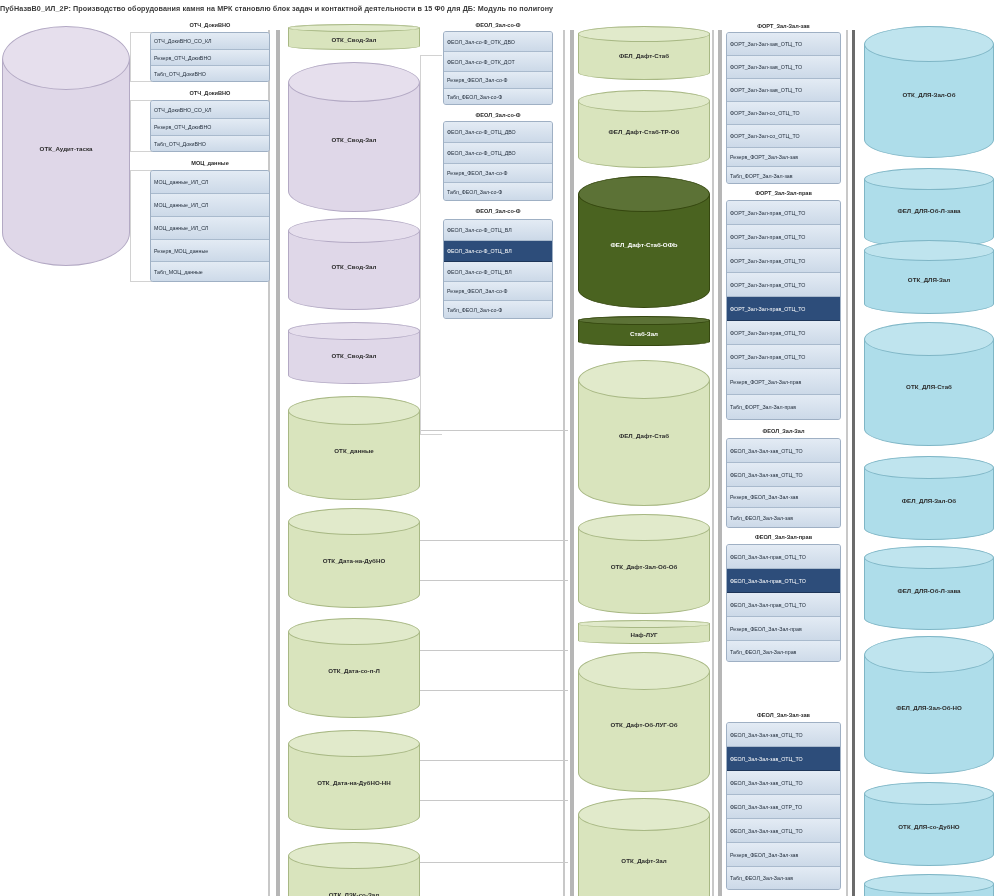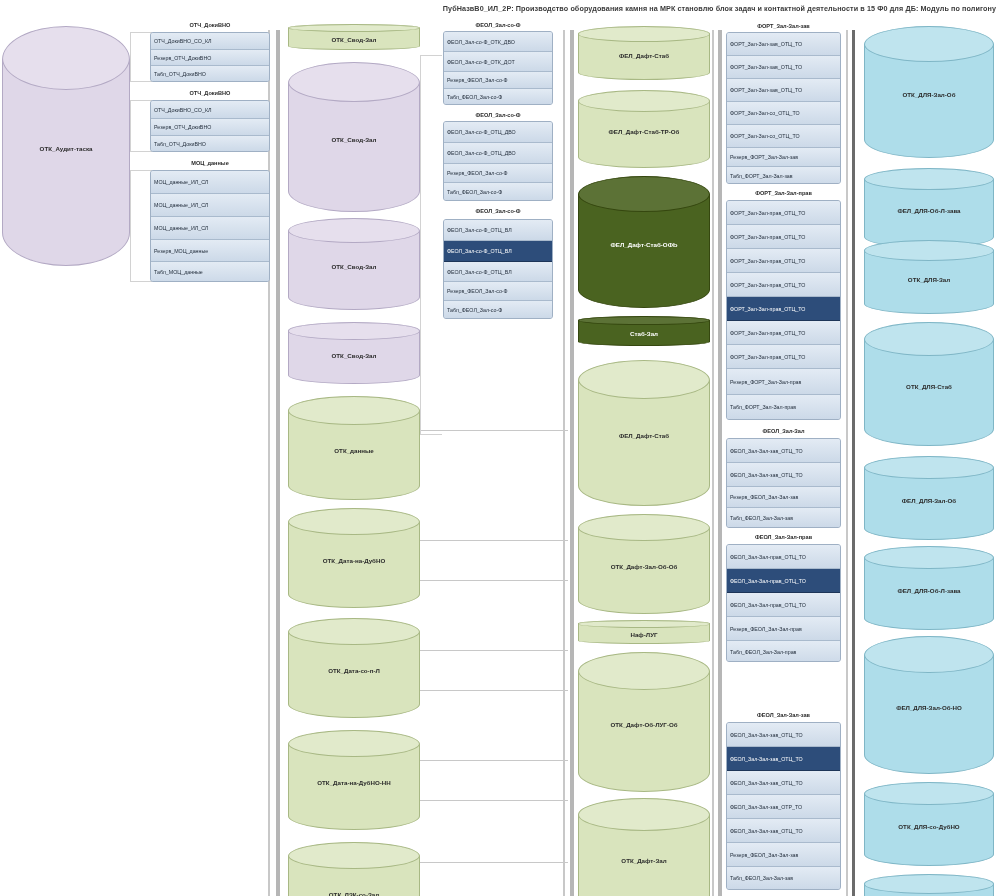--- a/index.html
+++ b/index.html
@@ -13,21 +13,21 @@
     position: relative;
     width: 996px; height: 896px;
     background: #ffffff;
     filter: blur(0.75px);
   }
 
   
   .diagram-title {
     position: absolute;
     top: 4px; left: 0; width: 996px;
-    text-align: right;
+    text-align: left;
     font-size: 7.2px;
     font-weight: bold;
     color: #3a3a3a;
     letter-spacing: 0.1px;
     white-space: nowrap;
   }
 
   
   .cyl {
     position: absolute;

